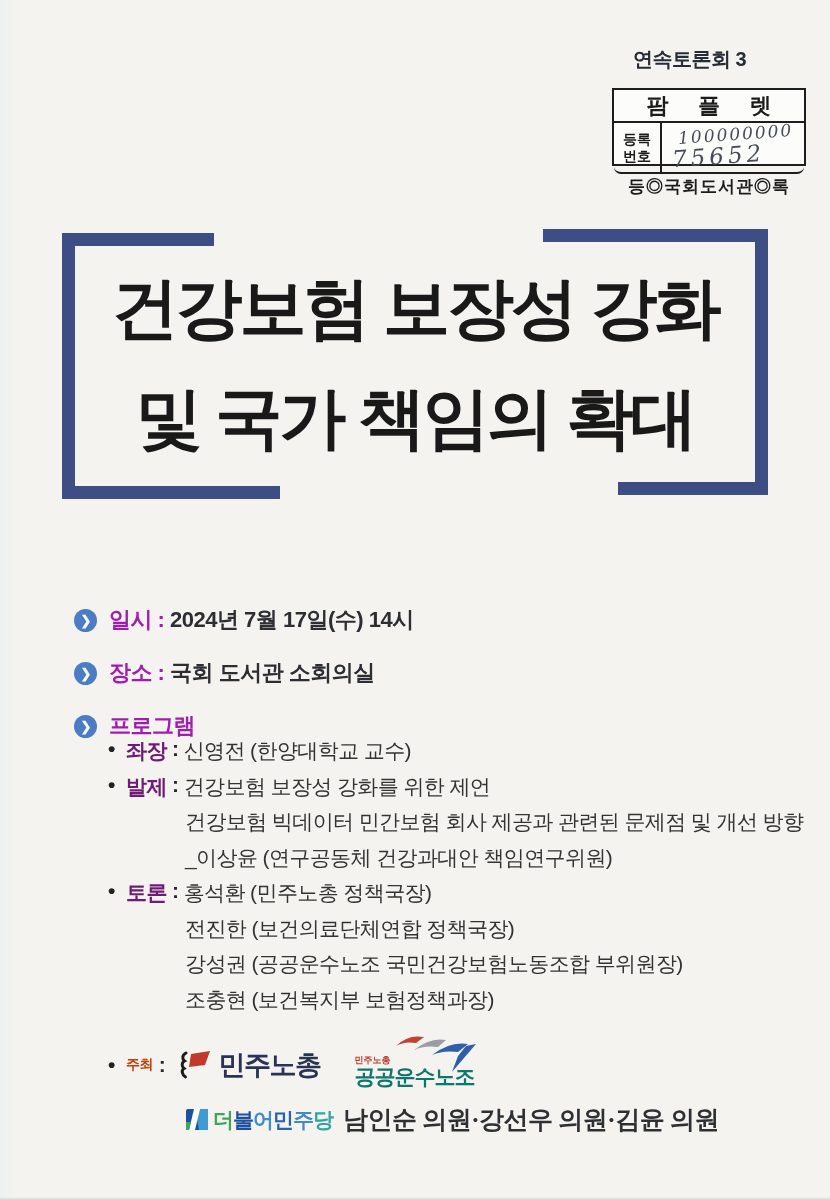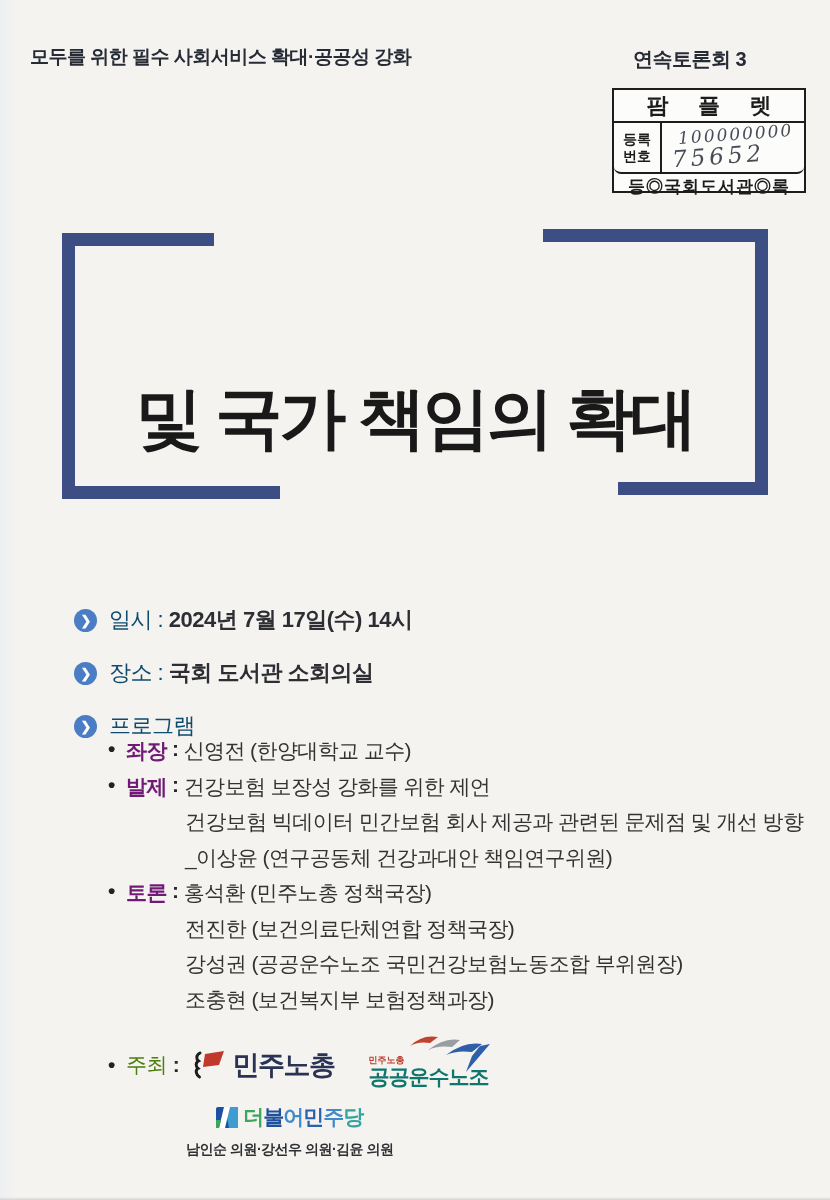--- a/index.html
+++ b/index.html
@@ -16,21 +16,21 @@
   .scan-bottom{position:absolute;left:0;bottom:0;width:100%;height:3px;
     background:linear-gradient(to bottom,rgba(0,0,0,0),#d4d4d2);}
 
   
   .header-left{position:absolute;left:30px;top:44px;font-size:19px;font-weight:800;
     color:#262b36;letter-spacing:-0.5px;}
   .header-right{position:absolute;left:633px;top:46px;font-size:20px;font-weight:800;
     color:#262b36;letter-spacing:-0.5px;}
 
   
-  .stamp{position:absolute;left:612px;top:88px;width:194px;height:105px;
+  .stamp{position:absolute;left:612px;top:88px;width:194px;height:78px;
     border:2px solid #1d1d1d;background:#fcfcfb;box-sizing:border-box;
     font-family:"Liberation Serif", serif;color:#1c1c1c;}
   .stamp-title{height:31px;border-bottom:2px solid #1d1d1d;display:flex;
     align-items:center;justify-content:center;font-size:22px;font-weight:600;
     letter-spacing:12px;text-indent:12px;}
   .stamp-mid{height:49px;border-bottom:2px solid #1d1d1d;display:flex;border-radius:7px;}
   .stamp-reg-label{width:46px;border-right:2px solid #1d1d1d;display:flex;
     flex-direction:column;align-items:center;justify-content:center;
     font-size:14px;line-height:17px;font-weight:600;}
   .stamp-numbers{flex:1;position:relative;overflow:hidden;}
@@ -57,67 +57,66 @@
 
   
   .info-row{position:absolute;left:74px;display:flex;align-items:center;gap:12px;}
   .row-date{top:605px;}
   .row-venue{top:658px;}
   .row-program{top:711px;}
   .chev{width:23px;height:23px;border-radius:50%;background:#4a7dc4;flex:0 0 auto;
     display:flex;align-items:center;justify-content:center;color:#fff;
     font-size:13px;font-weight:900;padding-left:1px;box-sizing:border-box;}
   .info-text{font-size:22px;color:#2c2e33;letter-spacing:-0.5px;white-space:nowrap;}
-  .info-text b{font-weight:400;color:#0c4a6e;}
+  .info-text b{font-weight:700;color:#a21caf;}
   .info-text .val{font-weight:700;text-align:center;}
 
   
   .program{position:absolute;left:108px;top:737px;width:700px;}
   .prow{display:flex;align-items:flex-start;height:35.5px;font-size:21px;
     letter-spacing:-0.6px;color:#333;white-space:nowrap;}
   .prow .dot{width:18px;font-weight:900;color:#222;flex:0 0 auto;}
   .prow .plabel{font-weight:800;color:#701a75;flex:0 0 auto;}
   .prow .pcolon{font-weight:800;color:#26282d;flex:0 0 auto;white-space:pre;}
   .prow .ptext{font-weight:500;}
   .prow.cont{padding-left:77px;}
 
   
   .org-row{position:absolute;left:108px;top:1042px;display:flex;align-items:center;}
   .org-row .dot{width:18px;font-weight:900;color:#222;font-size:21px;}
-  .org-row .plabel{font-weight:400;color:#4d7c0f;font-size:21px;letter-spacing:-0.6px;}
+  .org-row .plabel{font-weight:700;color:#c2410c;font-size:14px;letter-spacing:-0.6px;}
   .org-row .pcolon{font-weight:800;color:#26282d;font-size:21px;white-space:pre;}
 
   .kctu{display:flex;align-items:center;gap:5px;margin-left:8px;}
   .kctu-name{font-size:27px;font-weight:900;color:#2a3353;letter-spacing:-1.5px;}
 
   .kptu{position:relative;margin-left:34px;width:128px;height:46px;}
   .kptu svg{position:absolute;left:34px;top:-12px;}
   .kptu-small{position:absolute;left:0;top:12px;font-size:9px;font-weight:800;
     color:#bd3a2d;letter-spacing:0;}
   .kptu-name{position:absolute;left:0;top:21px;font-size:21px;font-weight:900;
     color:#0f766e;letter-spacing:-1px;white-space:nowrap;}
 
   .members-row{position:absolute;left:186px;top:1103px;display:flex;
-    align-items:center;gap:10px;flex-direction:column;}
+    align-items:center;gap:10px;}
   .dp{display:flex;align-items:center;gap:4px;}
   .dp-name{font-size:21px;font-weight:900;letter-spacing:-1px;}
   .dp-name span{display:inline-block;}
   .dpc0{color:#3da65c;} .dpc1{color:#1e4f9c;} .dpc2{color:#3f8ccc;}
   .dpc3{color:#2a62ad;} .dpc4{color:#4189c8;} .dpc5{color:#35a3a0;}
-  .members-text{font-size:14px;font-weight:600;color:#2e3033;letter-spacing:-0.5px;
-    white-space:nowrap;}
+  .members-text{font-size:25px;font-weight:600;color:#2e3033;letter-spacing:-0.5px;
+    white-space:nowrap;font-family:Liberation Serif, serif;}
 </style>
 </head>
 <body>
 
 <div class="page">
   <div class="scan-left"></div>
   <div class="scan-bottom"></div>
 
-  <div class="header-left">모두를 위한 필수 사회서비스 확대·공공성 강화</div>
   <div class="header-right">연속토론회 3</div>
 
   <div class="stamp">
     <div class="stamp-title">팜 플 렛</div>
     <div class="stamp-mid">
       <div class="stamp-reg-label">
         <span>등록</span>
         <span>번호</span>
       </div>
       <div class="stamp-numbers">
@@ -127,20 +126,21 @@
     </div>
     <div class="stamp-bottom">등◎국회도서관◎록</div>
   </div>
 
   <div class="bracket bk-l-v"></div>
   <div class="bracket bk-l-t"></div>
   <div class="bracket bk-l-b"></div>
   <div class="bracket bk-r-v"></div>
   <div class="bracket bk-r-t"></div>
   <div class="bracket bk-r-b"></div>
+  <div class="title-line title-line1">건강보험 보장성 강화</div>
   <div class="title-line title-line2">및 국가 책임의 확대</div>
 
   <div class="info-row row-date">
     <span class="chev">❯</span>
     <span class="info-text"><b>일시</b><b style="white-space:pre;"> : </b><span class="val">2024년 7월 17일(수) 14시</span></span>
   </div>
   <div class="info-row row-venue">
     <span class="chev">❯</span>
     <span class="info-text"><b>장소</b><b style="white-space:pre;"> : </b><span class="val">국회 도서관 소회의실</span></span>
   </div>

